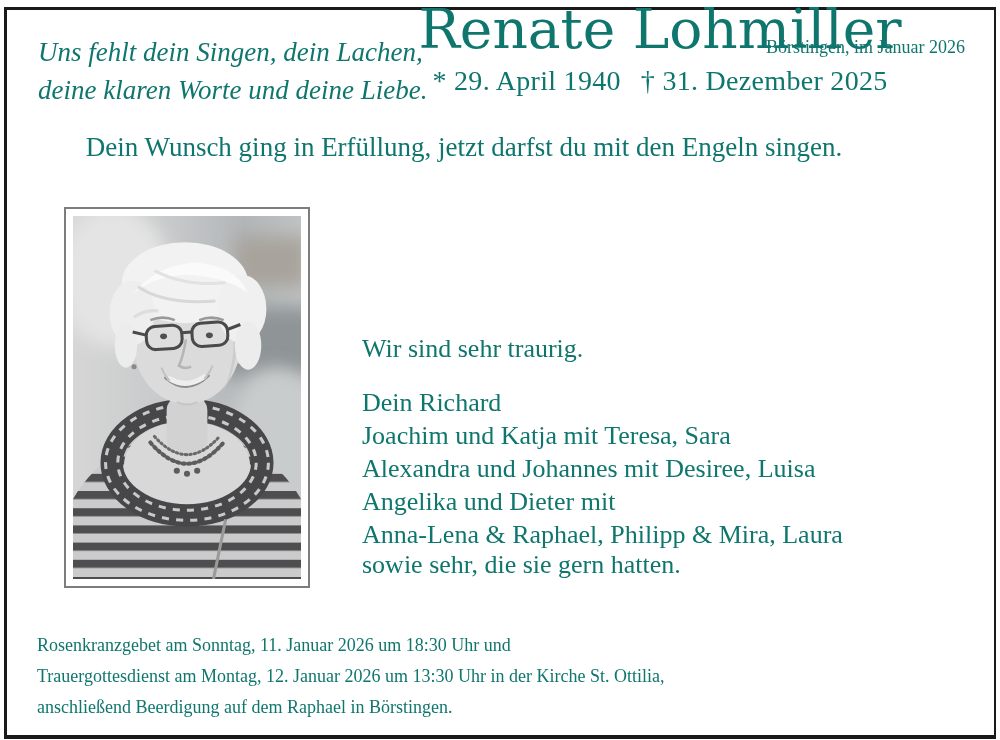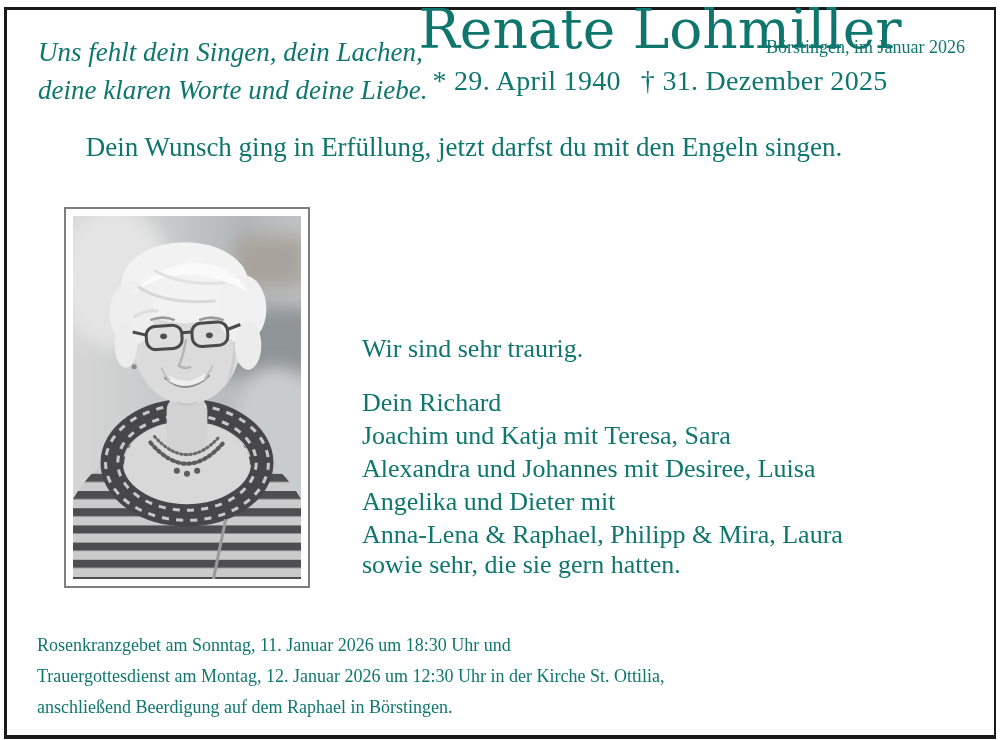--- a/index.html
+++ b/index.html
@@ -228,17 +228,17 @@
     <div>Joachim und Katja mit Teresa, Sara</div>
     <div>Alexandra und Johannes mit Desiree, Luisa</div>
     <div>Angelika und Dieter mit</div>
     <div>Anna-Lena &amp; Raphael, Philipp &amp; Mira, Laura</div>
   </div>
 
   <div class="condolence outro">sowie sehr, die sie gern hatten.</div>
 
   <div class="services">
     <div>Rosenkranzgebet am Sonntag, 11. Januar 2026 um 18:30 Uhr und</div>
-    <div>Trauergottesdienst am Montag, 12. Januar 2026 um 12:30 Uhr in der Kirche St. Ottilia,</div>
+    <div>Trauergottesdienst am Montag, 12. Januar 2026 um 13:30 Uhr in der Kirche St. Ottilia,</div>
     <div>anschließend Beerdigung auf dem Raphael in Börstingen.</div>
   </div>
 
 </div>
 
 </body></html>

